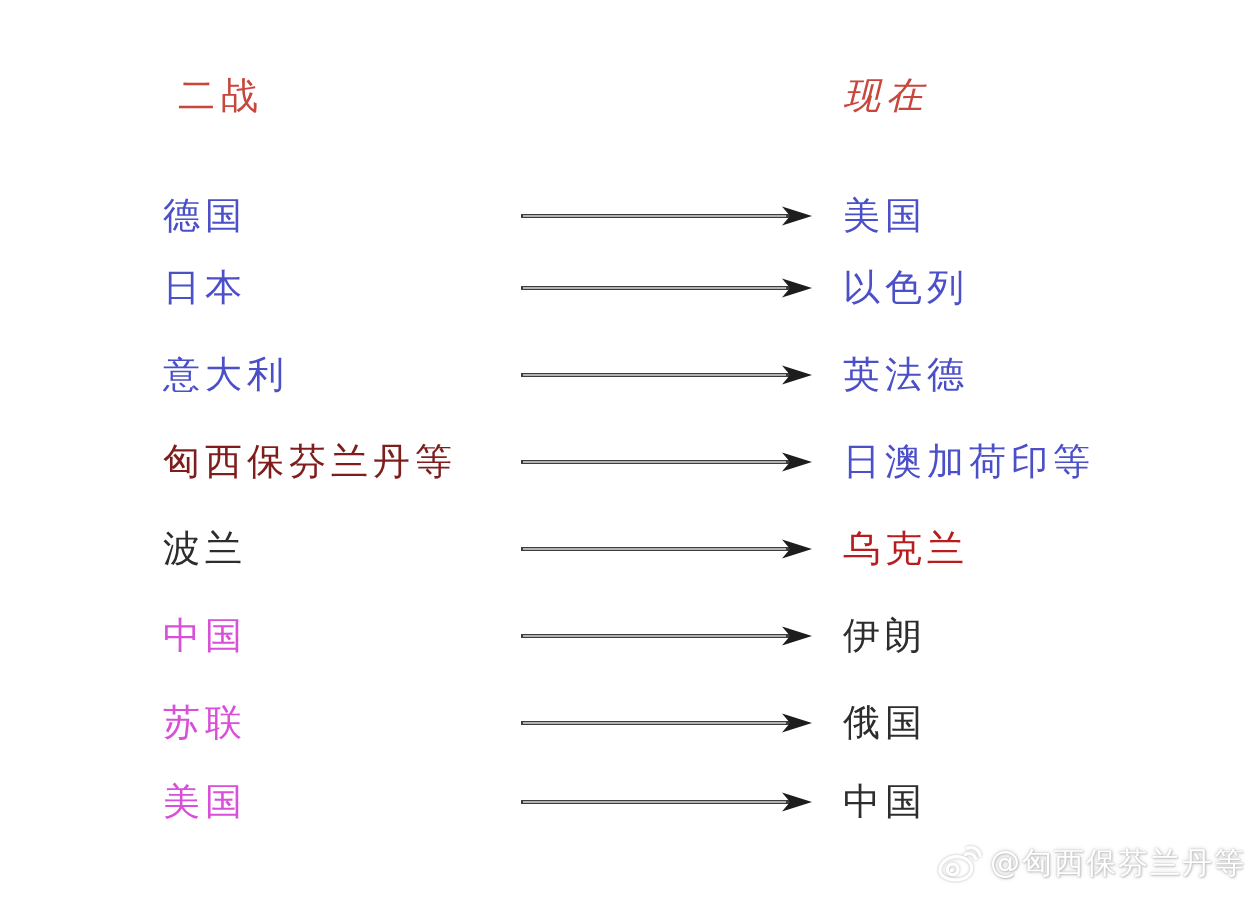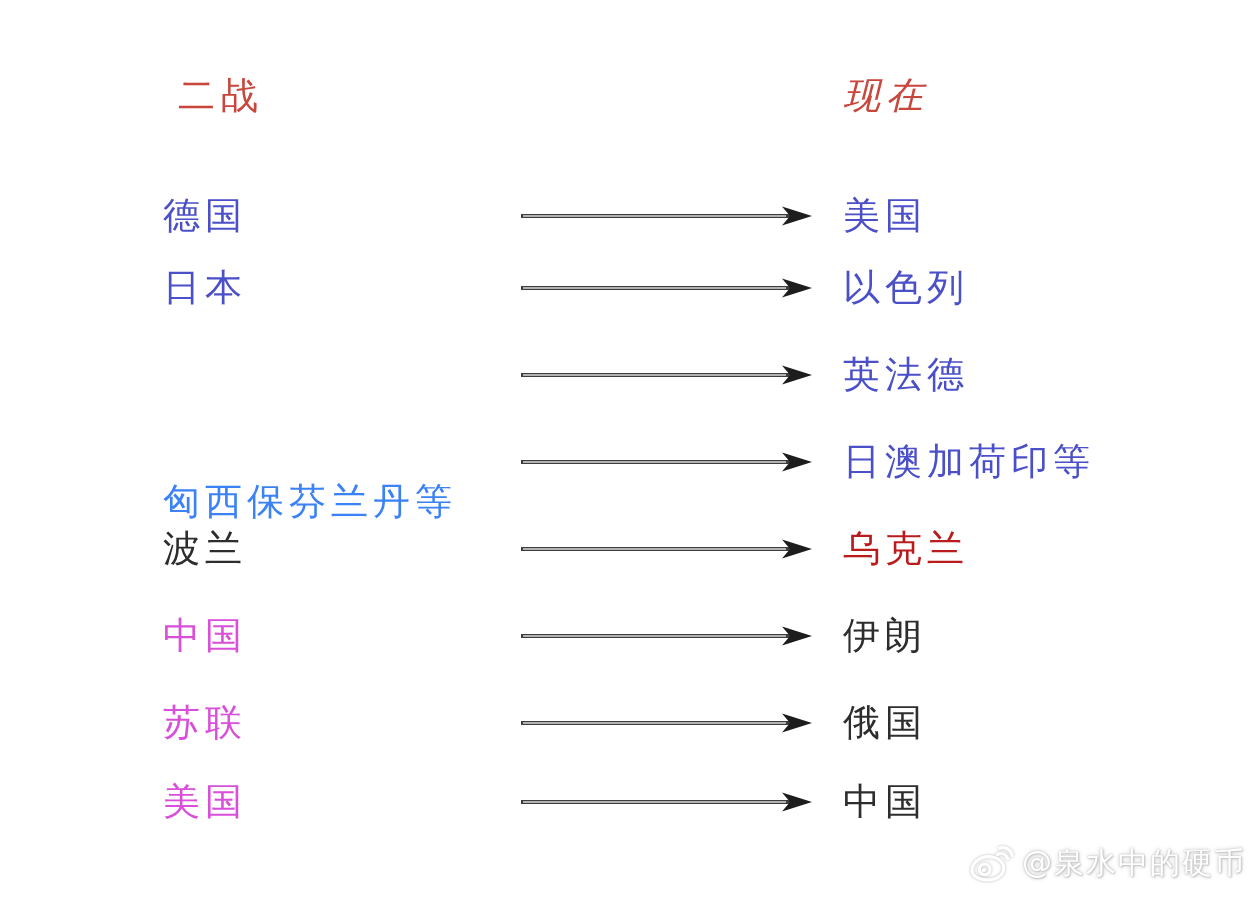--- a/index.html
+++ b/index.html
@@ -91,30 +91,31 @@
     <span class="cell left" style="color: rgb(75, 80, 200);">日本</span>
     <svg class="arrow" viewBox="0 0 293 24">
       <line x1="1" y1="12" x2="271" y2="12" stroke="#3d3d3d" stroke-width="4"></line>
       <line x1="3" y1="12" x2="266" y2="12" stroke="#dadada" stroke-width="1.3"></line>
       <polygon points="262,2.5 292,12 262,21.5 270,12" fill="#1d1d1d"></polygon>
     </svg>
     <span class="cell right" style="color: rgb(75, 80, 200);">以色列</span>
   </div>
 
   <div class="row" style="top:349px;">
+    <span class="cell left" style="color: rgb(75, 80, 200);">意大利</span>
     <svg class="arrow" viewBox="0 0 293 24">
       <line x1="1" y1="12" x2="271" y2="12" stroke="#3d3d3d" stroke-width="4"></line>
       <line x1="3" y1="12" x2="266" y2="12" stroke="#dadada" stroke-width="1.3"></line>
       <polygon points="262,2.5 292,12 262,21.5 270,12" fill="#1d1d1d"></polygon>
     </svg>
     <span class="cell right" style="color: rgb(75, 80, 200);">英法德</span>
   </div>
 
   <div class="row" style="top:436px;">
-    <span class="cell left" style="color: #3b82f6; margin-top: 40px;">匈西保芬兰丹等</span>
+    <span class="cell left" style="color: #7f1d1d;">匈西保芬兰丹等</span>
     <svg class="arrow" viewBox="0 0 293 24">
       <line x1="1" y1="12" x2="271" y2="12" stroke="#3d3d3d" stroke-width="4"></line>
       <line x1="3" y1="12" x2="266" y2="12" stroke="#dadada" stroke-width="1.3"></line>
       <polygon points="262,2.5 292,12 262,21.5 270,12" fill="#1d1d1d"></polygon>
     </svg>
     <span class="cell right" style="color: rgb(75, 80, 200);">日澳加荷印等</span>
   </div>
 
   <div class="row" style="top:523px;">
     <span class="cell left" style="color: rgb(45, 45, 45);">波兰</span>
@@ -159,16 +160,16 @@
   <div class="watermark">
     <svg width="46" height="38" viewBox="0 0 42 36">
       <g fill="none" stroke="#ffffff" stroke-width="3" stroke-linecap="round">
         <path d="M19 11 C9 11 3 18 3 24 C3 30 10 33 18 33 C27 33 33 28 33 22 C33 16 27 11 19 11 Z"></path>
         <circle cx="15" cy="23" r="5"></circle>
         <path d="M27 9 C31 7 35 9 37 13"></path>
         <path d="M29 3 C34 1 40 4 41 10"></path>
       </g>
       <circle cx="14" cy="24" r="1.8" fill="#ffffff"></circle>
     </svg>
-    <span class="wm-text">@泉水中的硬币</span>
+    <span class="wm-text">@匈西保芬兰丹等</span>
   </div>
 
 </div>
 
 </body></html>

